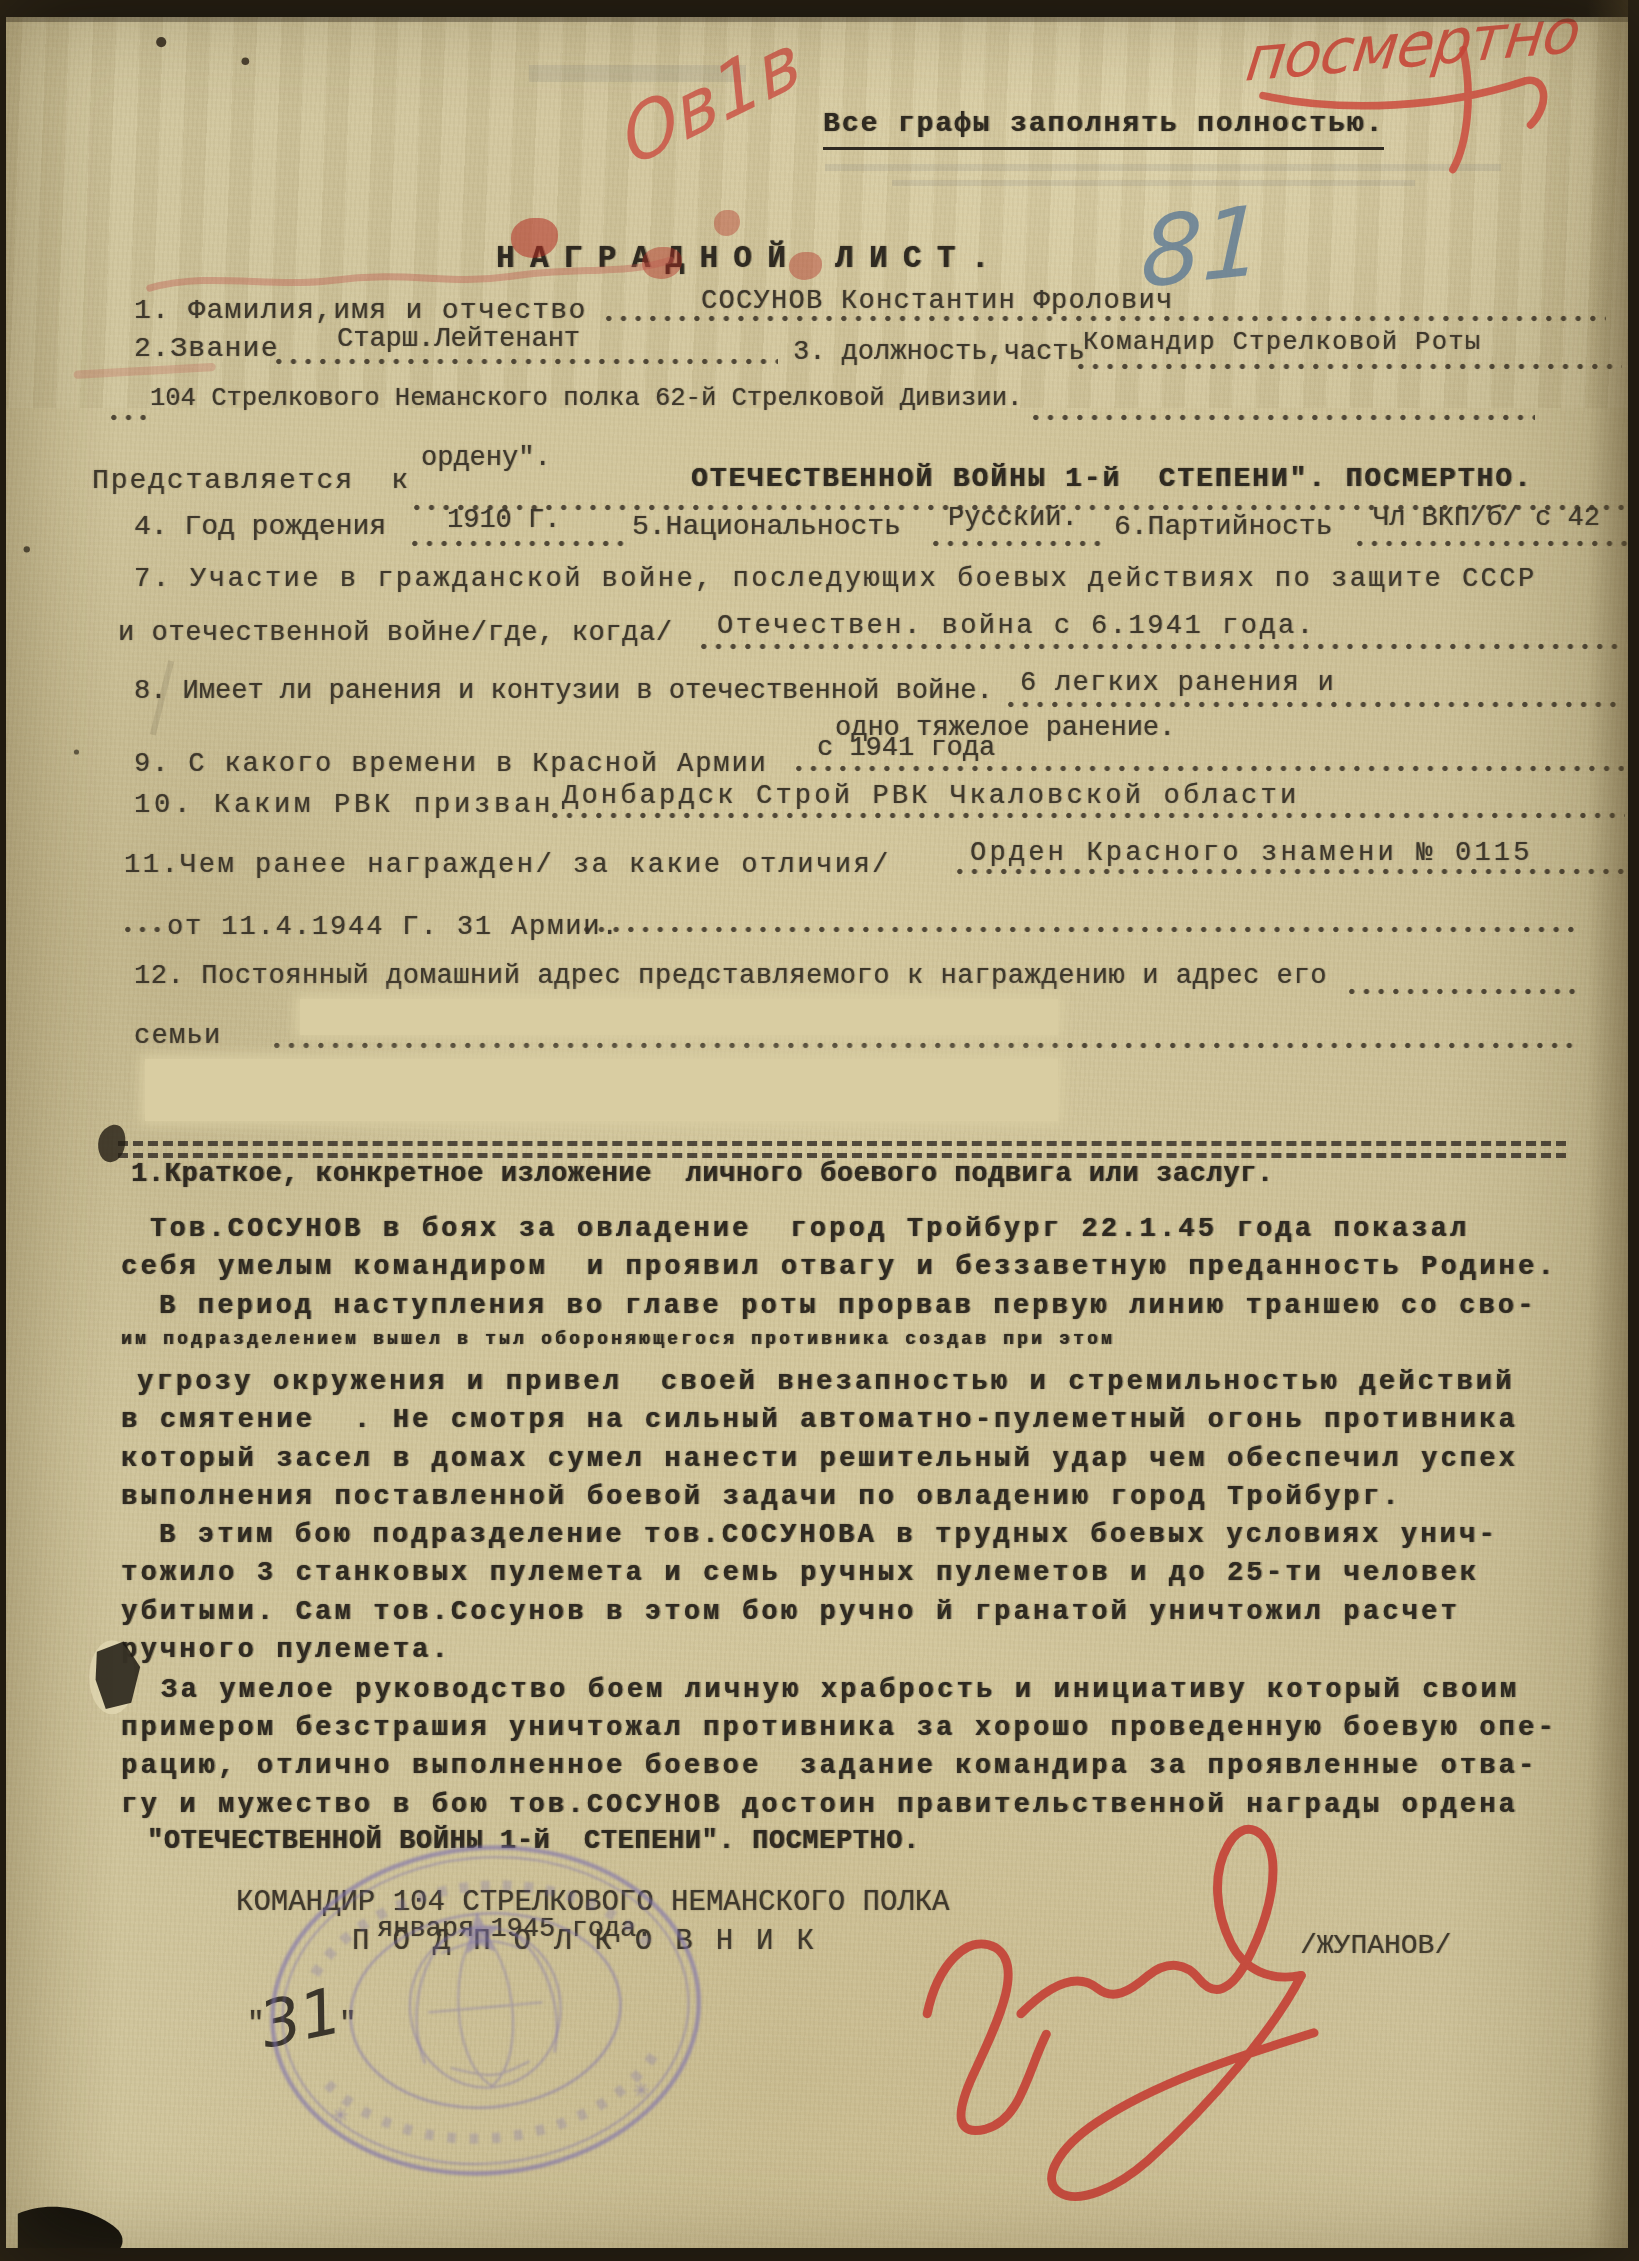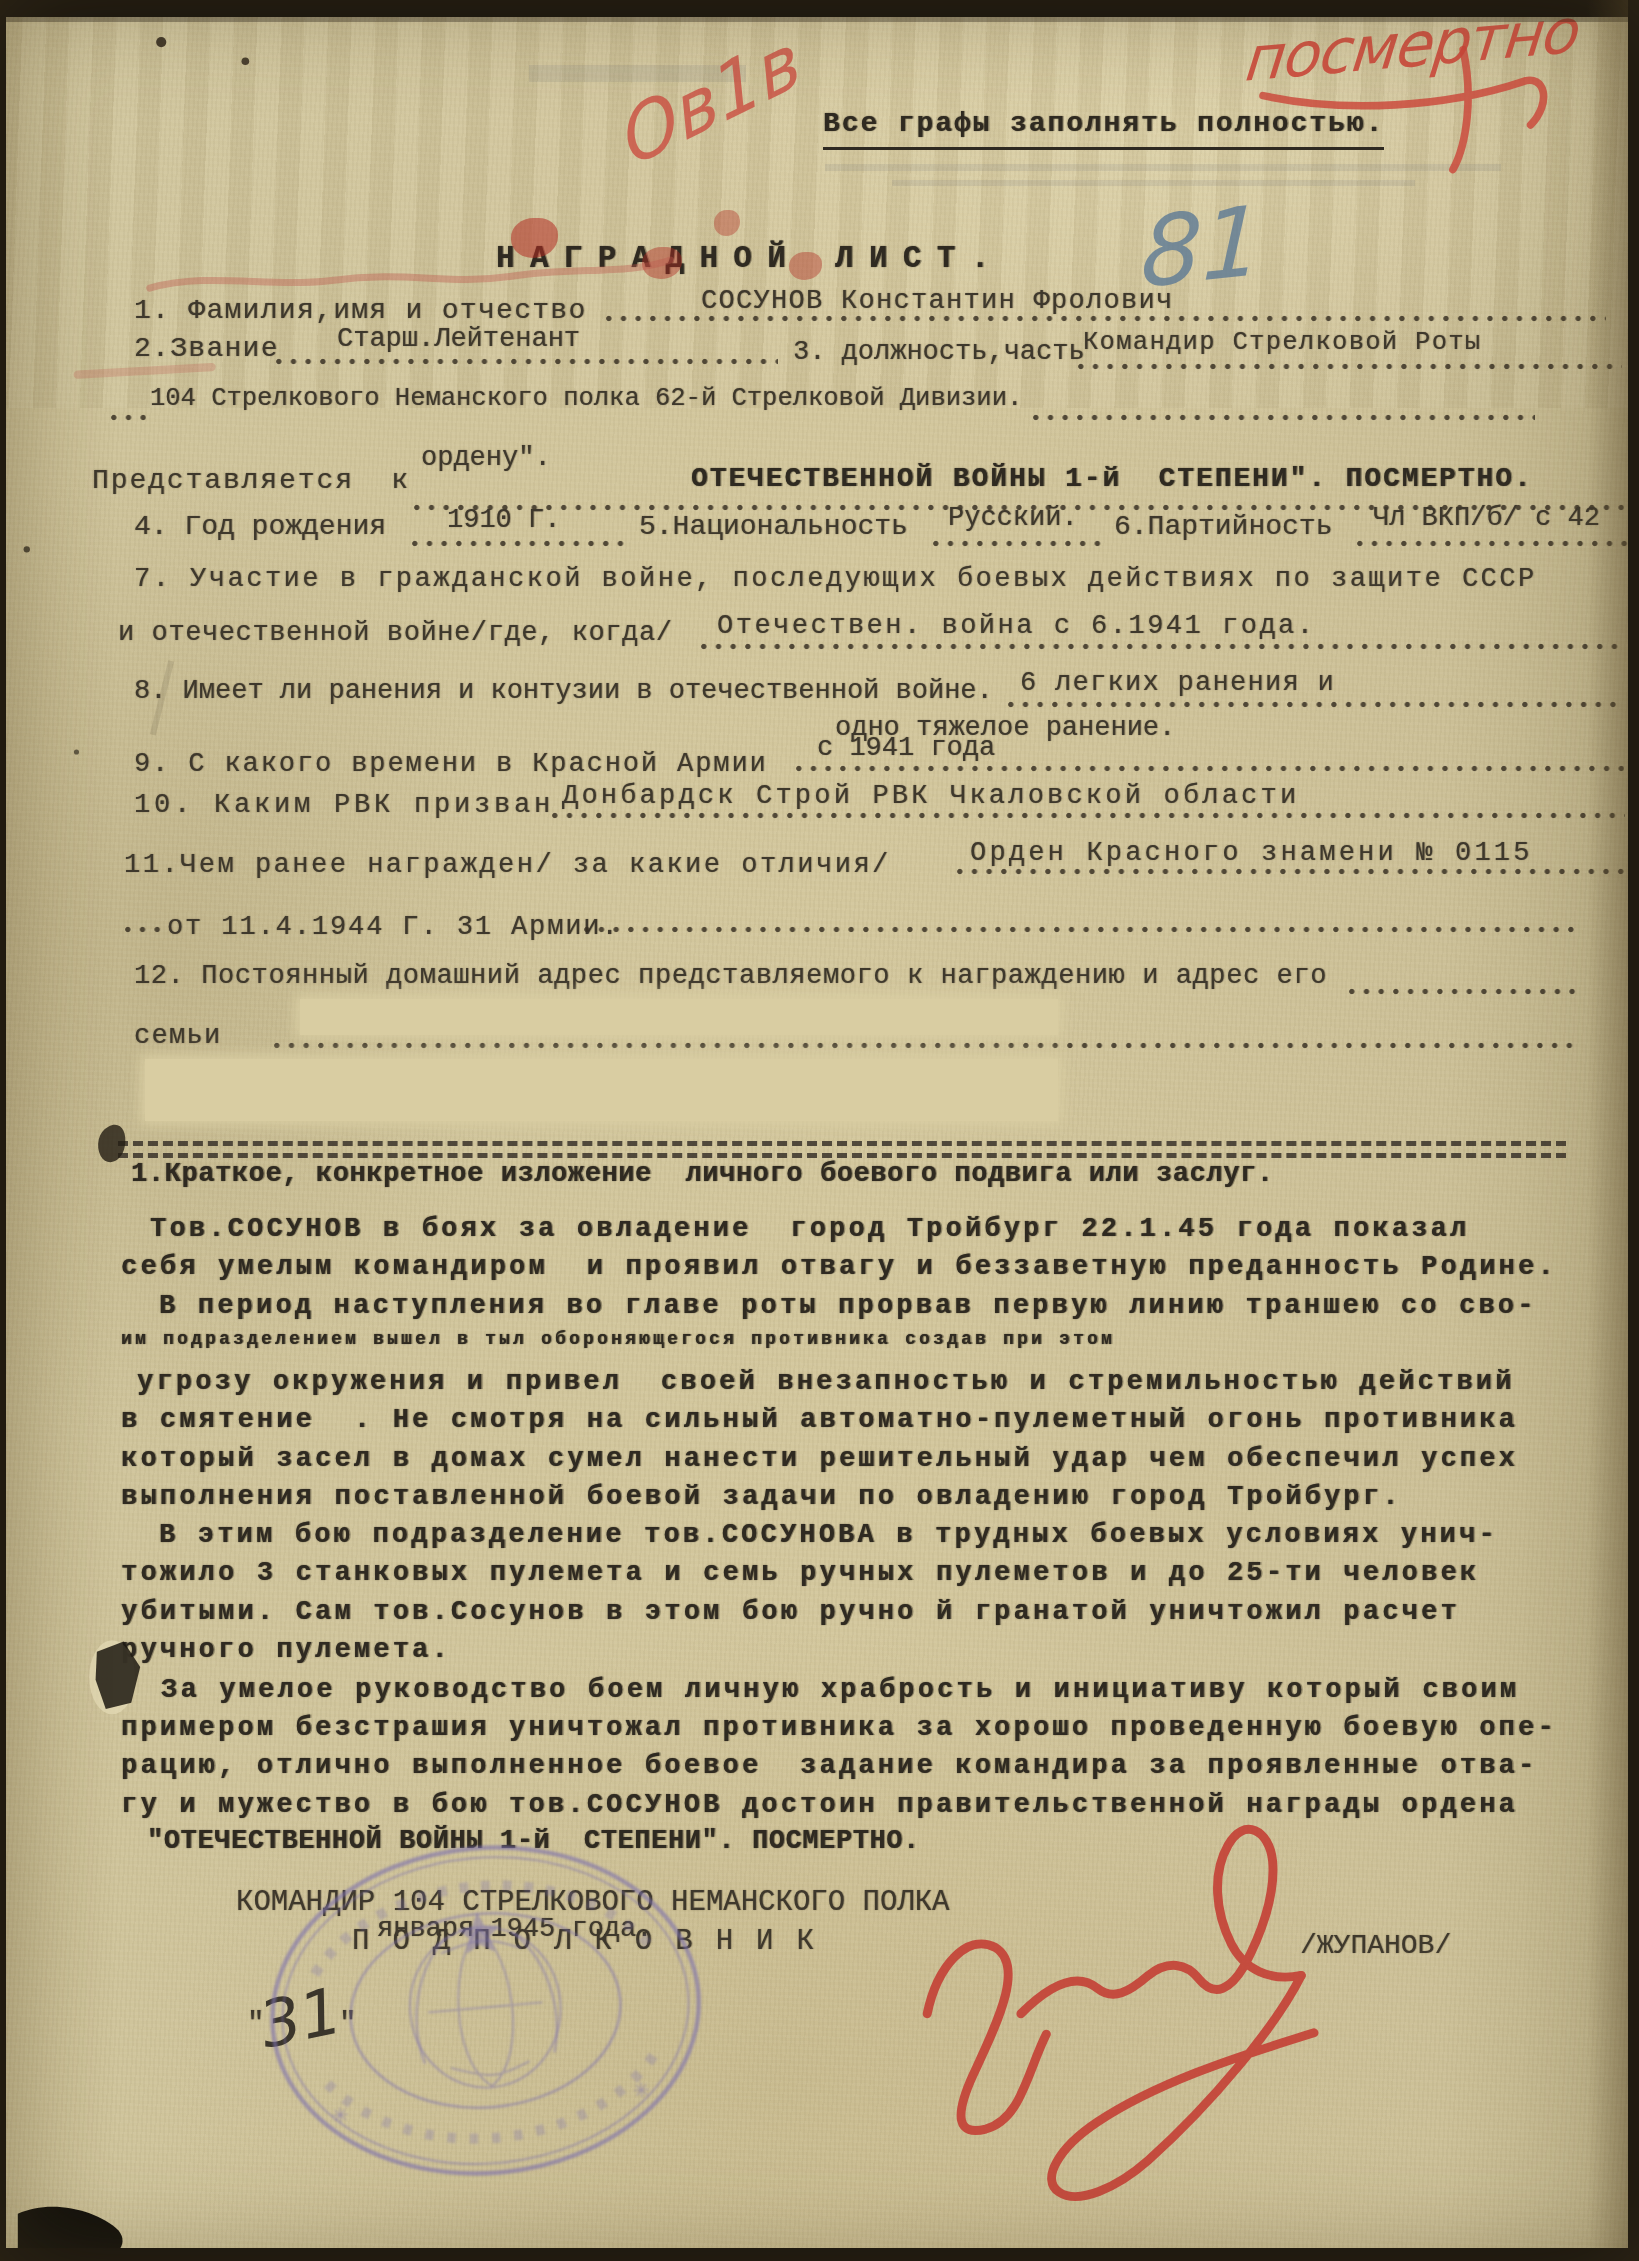--- a/index.html
+++ b/index.html
@@ -70,21 +70,21 @@
   <div class="dots" style="left:1032px;top:413px;width:503px;"></div>
 
   <div class="t" style="left:92px;top:465px;font-size:28px;letter-spacing:1.9px;">Представляется  к</div>
   <div class="t" style="left:421px;top:443px;font-size:27px;">ордену".</div>
   <div class="t b" style="left:691px;top:463px;font-size:28px;letter-spacing:1.9px;">ОТЕЧЕСТВЕННОЙ ВОЙНЫ 1-й  СТЕПЕНИ". ПОСМЕРТНО.</div>
   <div class="dots" style="left:413px;top:503px;width:1211px;"></div>
 
   <div class="t" style="left:134px;top:511px;font-size:28px;">4. Год рождения</div>
   <div class="t" style="left:447px;top:505px;font-size:27px;">1910 Г.</div>
   <div class="dots" style="left:411px;top:539px;width:214px;"></div>
-  <div class="t" style="left:632px;top:511px;font-size:28px;margin-left:7px;">5.Национальность</div>
+  <div class="t" style="left:632px;top:511px;font-size:28px;">5.Национальность</div>
   <div class="t" style="left:948px;top:503px;font-size:27px;">Русский.</div>
   <div class="dots" style="left:932px;top:539px;width:175px;"></div>
   <div class="t" style="left:1114px;top:511px;font-size:28px;">6.Партийность</div>
   <div class="t" style="left:1373px;top:503px;font-size:27px;">Чл ВКП/б/ с 42</div>
   <div class="dots" style="left:1356px;top:539px;width:274px;"></div>
 
   <div class="t" style="left:134px;top:564px;font-size:27px;letter-spacing:2.5px;">7. Участие в гражданской войне, последующих боевых действиях по защите СССР</div>
   <div class="t" style="left:118px;top:618px;font-size:27px;letter-spacing:0.6px;">и отечественной войне/где, когда/</div>
   <div class="t" style="left:717px;top:611px;font-size:27px;letter-spacing:2.5px;">Отечествен. война с 6.1941 года.</div>
   <div class="dots" style="left:700px;top:642px;width:924px;"></div>

